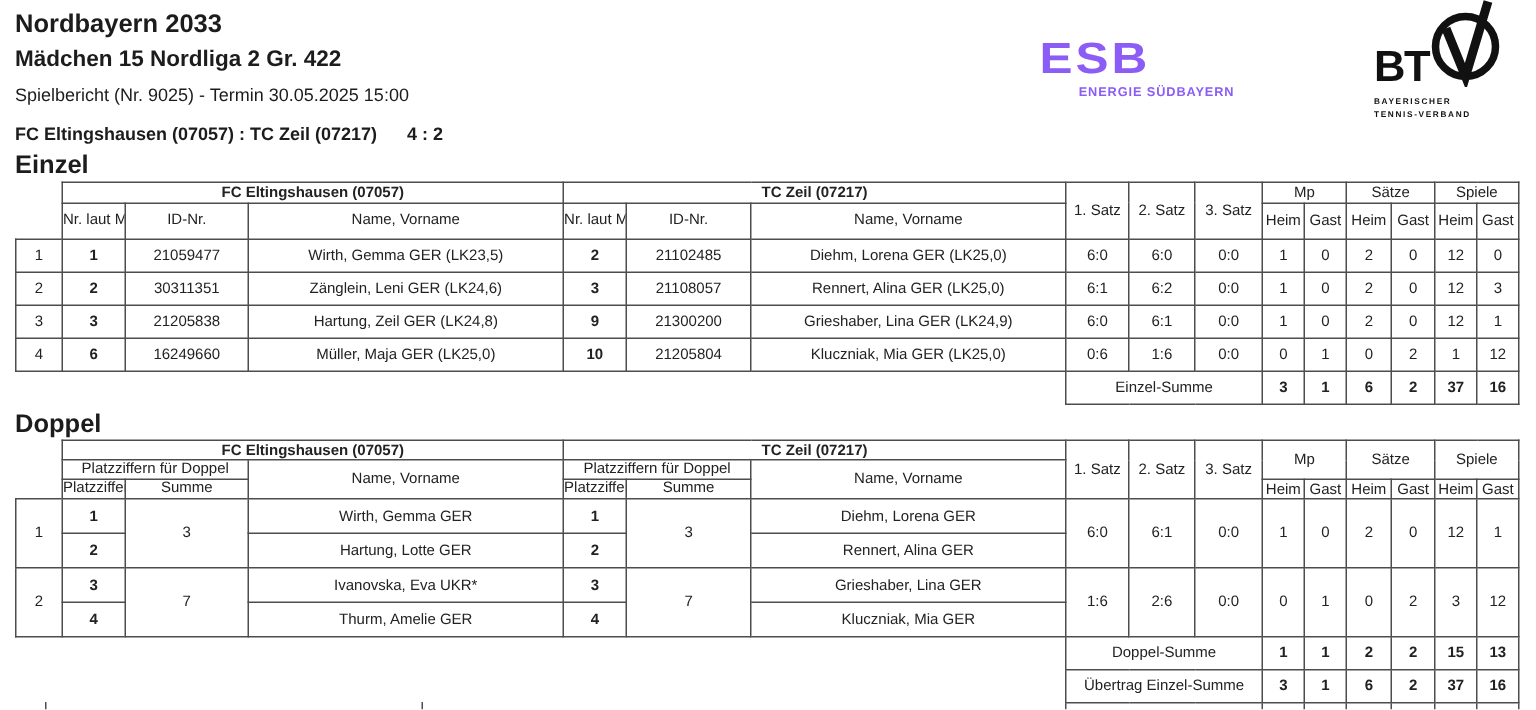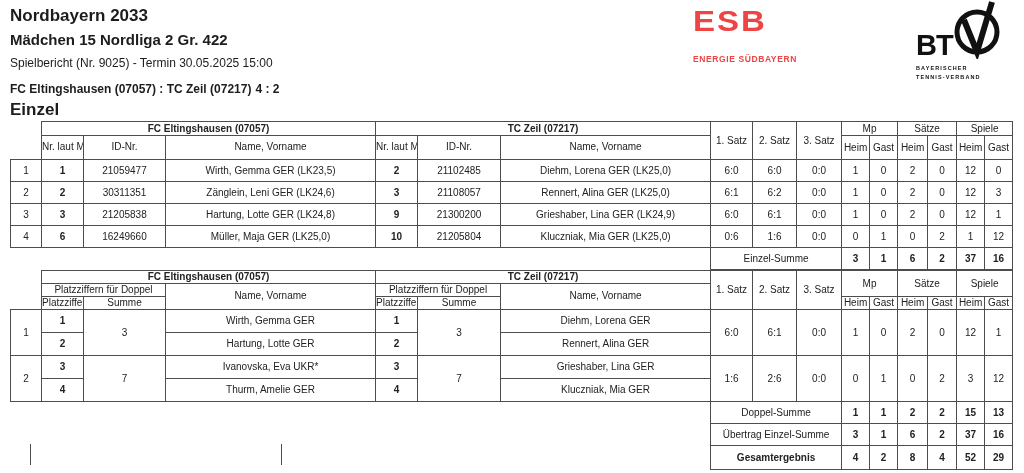--- a/index.html
+++ b/index.html
@@ -4,24 +4,24 @@
 <style>
   html,body{margin:0;padding:0;background:#fff;}
   .page{width:1024px;height:473px;position:relative;overflow:hidden;background:#fff;
         font-family:"Liberation Sans",sans-serif;color:#1c1c1c;}
   
   .hdr{position:relative;height:99px;}
   .title{position:absolute;left:10px;top:6px;font-size:17px;font-weight:bold;}
   .subtitle{position:absolute;left:10px;top:31px;font-size:15px;font-weight:bold;}
   .reportline{position:absolute;left:10px;top:56px;font-size:12px;}
   .matchline{position:absolute;left:10px;top:82px;font-size:12px;font-weight:bold;}
-  .matchscore{margin-left:4px;}
-  .esb{position:absolute;left:693px;top:7px;width:130px;color:#ef4444;}
+  .matchscore{margin-left:20px;}
+  .esb{position:absolute;left:693px;top:25px;width:130px;color:#8b5cf6;}
   .esb-word{font-size:33px;font-weight:900;letter-spacing:2px;line-height:0.95;transform:scaleY(.88);transform-origin:top left;}
-  .esb-sub{font-size:8.5px;font-weight:bold;letter-spacing:.6px;margin-top:16px;}
+  .esb-sub{font-size:8.5px;font-weight:bold;letter-spacing:.6px;margin-top:0px;text-align:right;}
   .btv{position:absolute;left:916px;top:3px;width:104px;color:#111;}
   .btv-row{display:flex;align-items:flex-end;height:60px;text-align:center;}
   .btv-bt{font-size:29px;font-weight:800;letter-spacing:-1px;line-height:1;margin-bottom:3px;}
   .btv-ball{margin-left:-2px;}
   .btv-sub{font-size:5.5px;font-weight:bold;letter-spacing:1.1px;line-height:1.6;margin-top:1px;}
   
   .seclabel{margin:2px 0 1px 10px;font-size:17px;font-weight:bold;line-height:1.1;}
   
   table.rpt{border-collapse:collapse;table-layout:fixed;margin-left:10px;width:1002px;}
   .rpt td{border:1px solid #4d4d4d;padding:0;font-size:10px;text-align:center;
@@ -161,21 +161,21 @@
       <td>0</td>
       <td>2</td>
       <td>0</td>
       <td>12</td>
       <td>3</td>
     </tr>
     <tr style="height:22px">
       <td class="rownum">3</td>
       <td class="b">3</td>
       <td class="idcell">21205838</td>
-      <td class="namecell">Hartung, Lotte GER (LK24,8)</td>
+      <td class="namecell">Hartung, Zeil GER (LK24,8)</td>
       <td class="b">9</td>
       <td class="idcell">21300200</td>
       <td class="namecell">Grieshaber, Lina GER (LK24,9)</td>
       <td>6:0</td>
       <td>6:1</td>
       <td>0:0</td>
       <td>1</td>
       <td>0</td>
       <td>2</td>
       <td>0</td>
@@ -206,20 +206,21 @@
       <td class="sumval">3</td>
       <td class="sumval">1</td>
       <td class="sumval">6</td>
       <td class="sumval">2</td>
       <td class="sumval">37</td>
       <td class="sumval">16</td>
     </tr>
   </tbody>
     </table>
 
+  <div class="seclabel" style="margin-top:4px">Doppel</div>
 
   <table class="rpt">
     <colgroup>
       <col style="width:31px">
         <col style="width:42px">
         <col style="width:82px">
         <col style="width:210px">
       <col style="width:42px">
         <col style="width:83px">
         <col style="width:210px">

